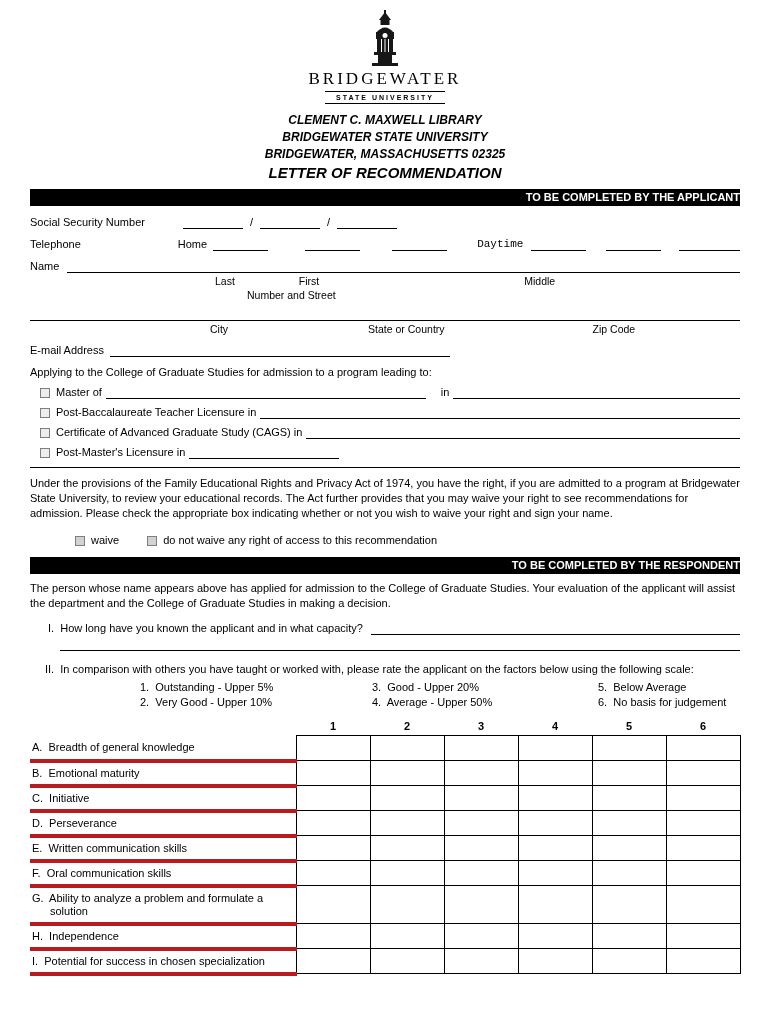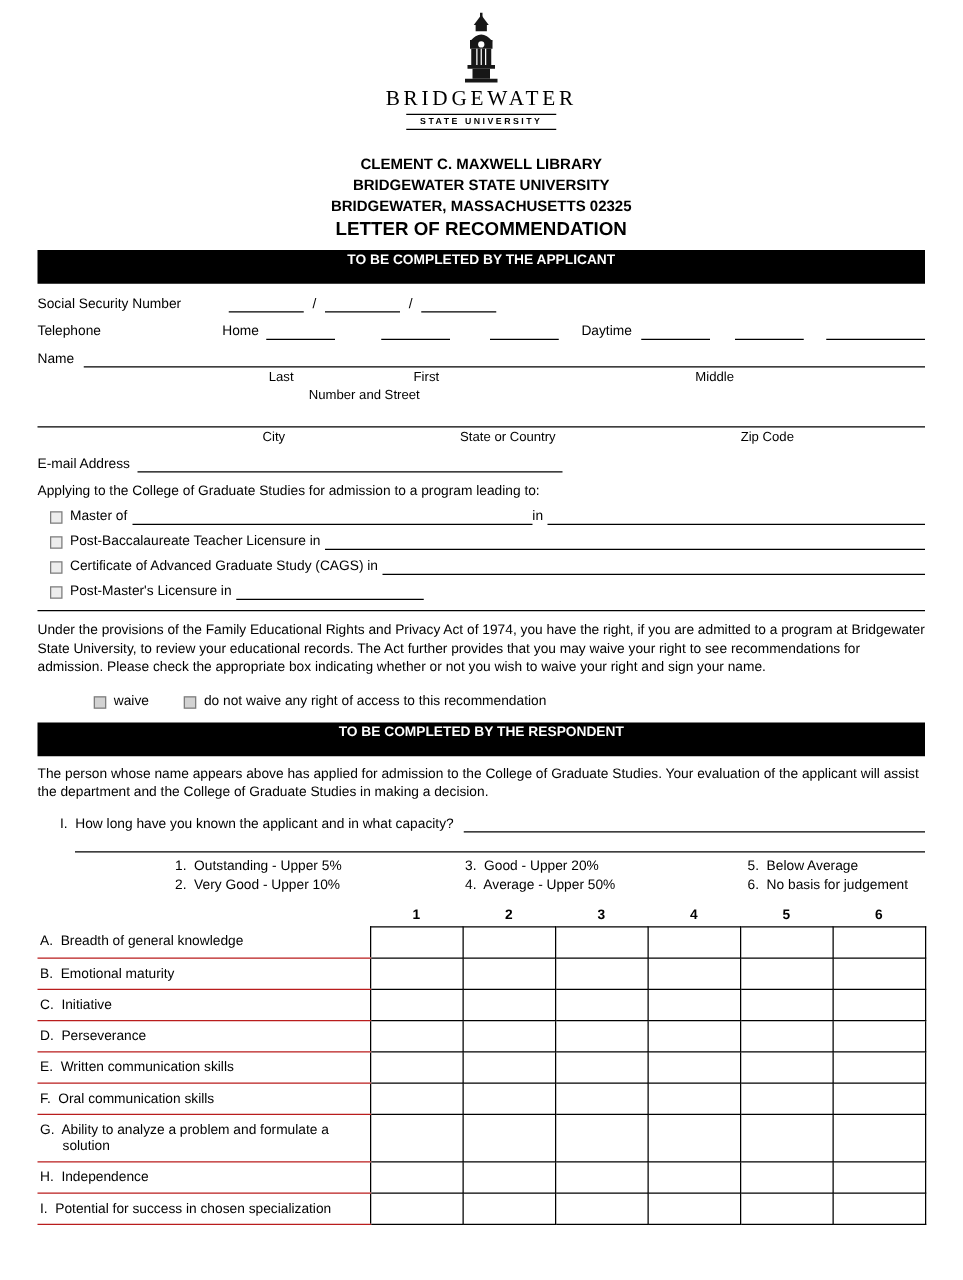--- a/index.html
+++ b/index.html
@@ -9,27 +9,27 @@
     color:#000; font-family:"Liberation Sans", sans-serif;
   }
   .page { padding:10px 30px 0; }
 
   
   .masthead { text-align:center; }
   .tower { display:block; margin:0 auto; }
   .brand { font-family:"Liberation Serif", serif; font-size:17px; letter-spacing:3px; margin-top:1px; }
   .rule { width:120px; border-top:1px solid #000; margin:2px auto 0; }
   .brand-sub { font-size:7px; font-weight:bold; letter-spacing:2px; margin-top:2px; }
-  .head-group { margin-top:20px; }
+  .head-group { margin-top:9px;font-style:italic; }
   .head-line { font-size:12px; font-weight:bold; margin-top:3px; }
   .form-title { font-size:15px; font-weight:bold; margin-top:3px;text-align:center; }
 
   .black-bar {
     background:#000; color:#fff; font-size:11px; font-weight:bold;
-    text-align:center; height:27px; line-height:17px; margin-top:8px;
+    text-align:right; height:17px; line-height:17px; margin-top:8px;
   }
 
   
   .row { display:flex; align-items:flex-end; font-size:11px; margin-top:9px; white-space:nowrap; }
   .lbl { line-height:13px; }
   .fill { border-bottom:1px solid #000; height:13px; display:inline-block; }
   .flex1 { flex:1; }
   .sep { margin:0 7px; line-height:13px; }
   .sub-row { display:flex; font-size:10.5px; margin-top:2px; white-space:nowrap;text-align:right; }
   .para { font-size:11px; line-height:15px; margin-top:8px; }
@@ -46,21 +46,21 @@
   .scale { display:flex; margin-left:110px; margin-top:4px; font-size:11px; }
   .scale .col div { line-height:15px; }
   .scale .c1 { width:232px; } .scale .c2 { width:226px; }
 
   
   .num-head { display:flex; margin-left:266px; width:444px; margin-top:10px; }
   .num-head span { width:74px; text-align:center; font-weight:bold; font-size:11px; }
   table.rating { border-collapse:collapse; width:710px; table-layout:fixed; margin-top:3px; }
   table.rating td { height:25px; }
   td.rlabel {
-    font-size:11px; vertical-align:middle; border-bottom:1px solid #b91c1c;
+    font-size:11px; vertical-align:middle; border-bottom:4px solid #b91c1c;
     padding-left:20px; text-indent:-18px; line-height:13px; white-space:normal;
   }
   td.rcell { border:1px solid #000; }
   tr.tall td { height:38px; }
 </style>
 </head>
 <body>
 
 <div class="page">
 
@@ -106,33 +106,33 @@
     <span class="sep">/</span>
     <span class="fill" style="width:60px;"></span>
   </div>
 
   <div class="row">
     <span class="lbl">Telephone</span>
     <span class="lbl" style="margin-left:97px;">Home</span>
     <span class="fill" style="width:55px;margin-left:6px;"></span>
     <span class="fill" style="width:55px;margin-left:37px;"></span>
     <span class="fill" style="width:55px;margin-left:32px;"></span>
-    <span class="lbl" style="margin-left:18px;">Daytime</span>
+    <span class="lbl" style="margin-left:30px;font-family:Liberation Mono, monospace;">Daytime</span>
     <span class="fill" style="width:55px;margin-left:8px;"></span>
     <span class="fill" style="width:55px;margin-left:20px;"></span>
     <span class="fill flex1" style="margin-left:18px;"></span>
   </div>
 
   <div class="row">
     <span class="lbl">Name</span>
     <span class="fill flex1" style="margin-left:8px;"></span>
   </div>
   <div class="sub-row">
     <span style="margin-left:185px;">Last</span>
-    <span style="margin-left:96px;">First</span>
+    <span style="margin-left:64px;">First</span>
     <span style="margin-left:205px;">Middle</span>
   </div>
 
   <div class="sub-row">
     <span style="margin-left:185px;padding-left:32px;">Number and Street</span>
   </div>
 
   <div class="full-line" style="margin-top:8px;"></div>
   <div class="sub-row">
     <span style="margin-left:180px;">City</span>
@@ -146,21 +146,21 @@
   </div>
 
   <div class="row">
     <span class="lbl">Applying to the College of Graduate Studies for admission to a program leading to:</span>
   </div>
 
   <div class="row" style="margin-top:7px;padding-left:10px;">
     <span class="checkbox"></span>
     <span class="lbl">Master of</span>
     <span class="fill" style="width:320px;margin-left:4px;"></span>
-    <span class="lbl" style="margin-left:0;">in</span>
+    <span class="lbl" style="margin-left:15px;">in</span>
     <span class="fill flex1" style="margin-left:4px;"></span>
   </div>
 
   <div class="row" style="margin-top:7px;padding-left:10px;">
     <span class="checkbox"></span>
     <span class="lbl">Post-Baccalaureate Teacher Licensure in</span>
     <span class="fill flex1" style="margin-left:4px;"></span>
   </div>
 
   <div class="row" style="margin-top:7px;padding-left:10px;">
@@ -190,20 +190,23 @@
   <div class="black-bar" style="margin-top:10px;">TO BE COMPLETED BY THE RESPONDENT</div>
 
   <div class="para" style="white-space:normal;margin-top:7px;">The person whose name appears above has applied for admission to the College of Graduate Studies.  Your evaluation of the applicant will assist the department and the College of Graduate Studies in making a decision.</div>
 
   <div class="row" style="margin-top:11px;padding-left:18px;">
     <span class="lbl">I.&nbsp; How long have you known the applicant and in what capacity?</span>
     <span class="fill flex1" style="margin-left:8px;"></span>
   </div>
   <div class="full-line" style="margin-left:30px;height:16px;"></div>
 
+  <div class="row" style="margin-top:12px;padding-left:15px;">
+    <span class="lbl">II.&nbsp; In comparison with others you have taught or worked with, please rate the applicant on the factors below using the following scale:</span>
+  </div>
 
   <div class="scale">
     <div class="col c1">
       <div>1.&nbsp; Outstanding - Upper 5%</div>
       <div>2.&nbsp; Very Good - Upper 10%</div>
     </div>
     <div class="col c2">
       <div>3.&nbsp; Good - Upper 20%</div>
       <div>4.&nbsp; Average - Upper 50%</div>
     </div>

